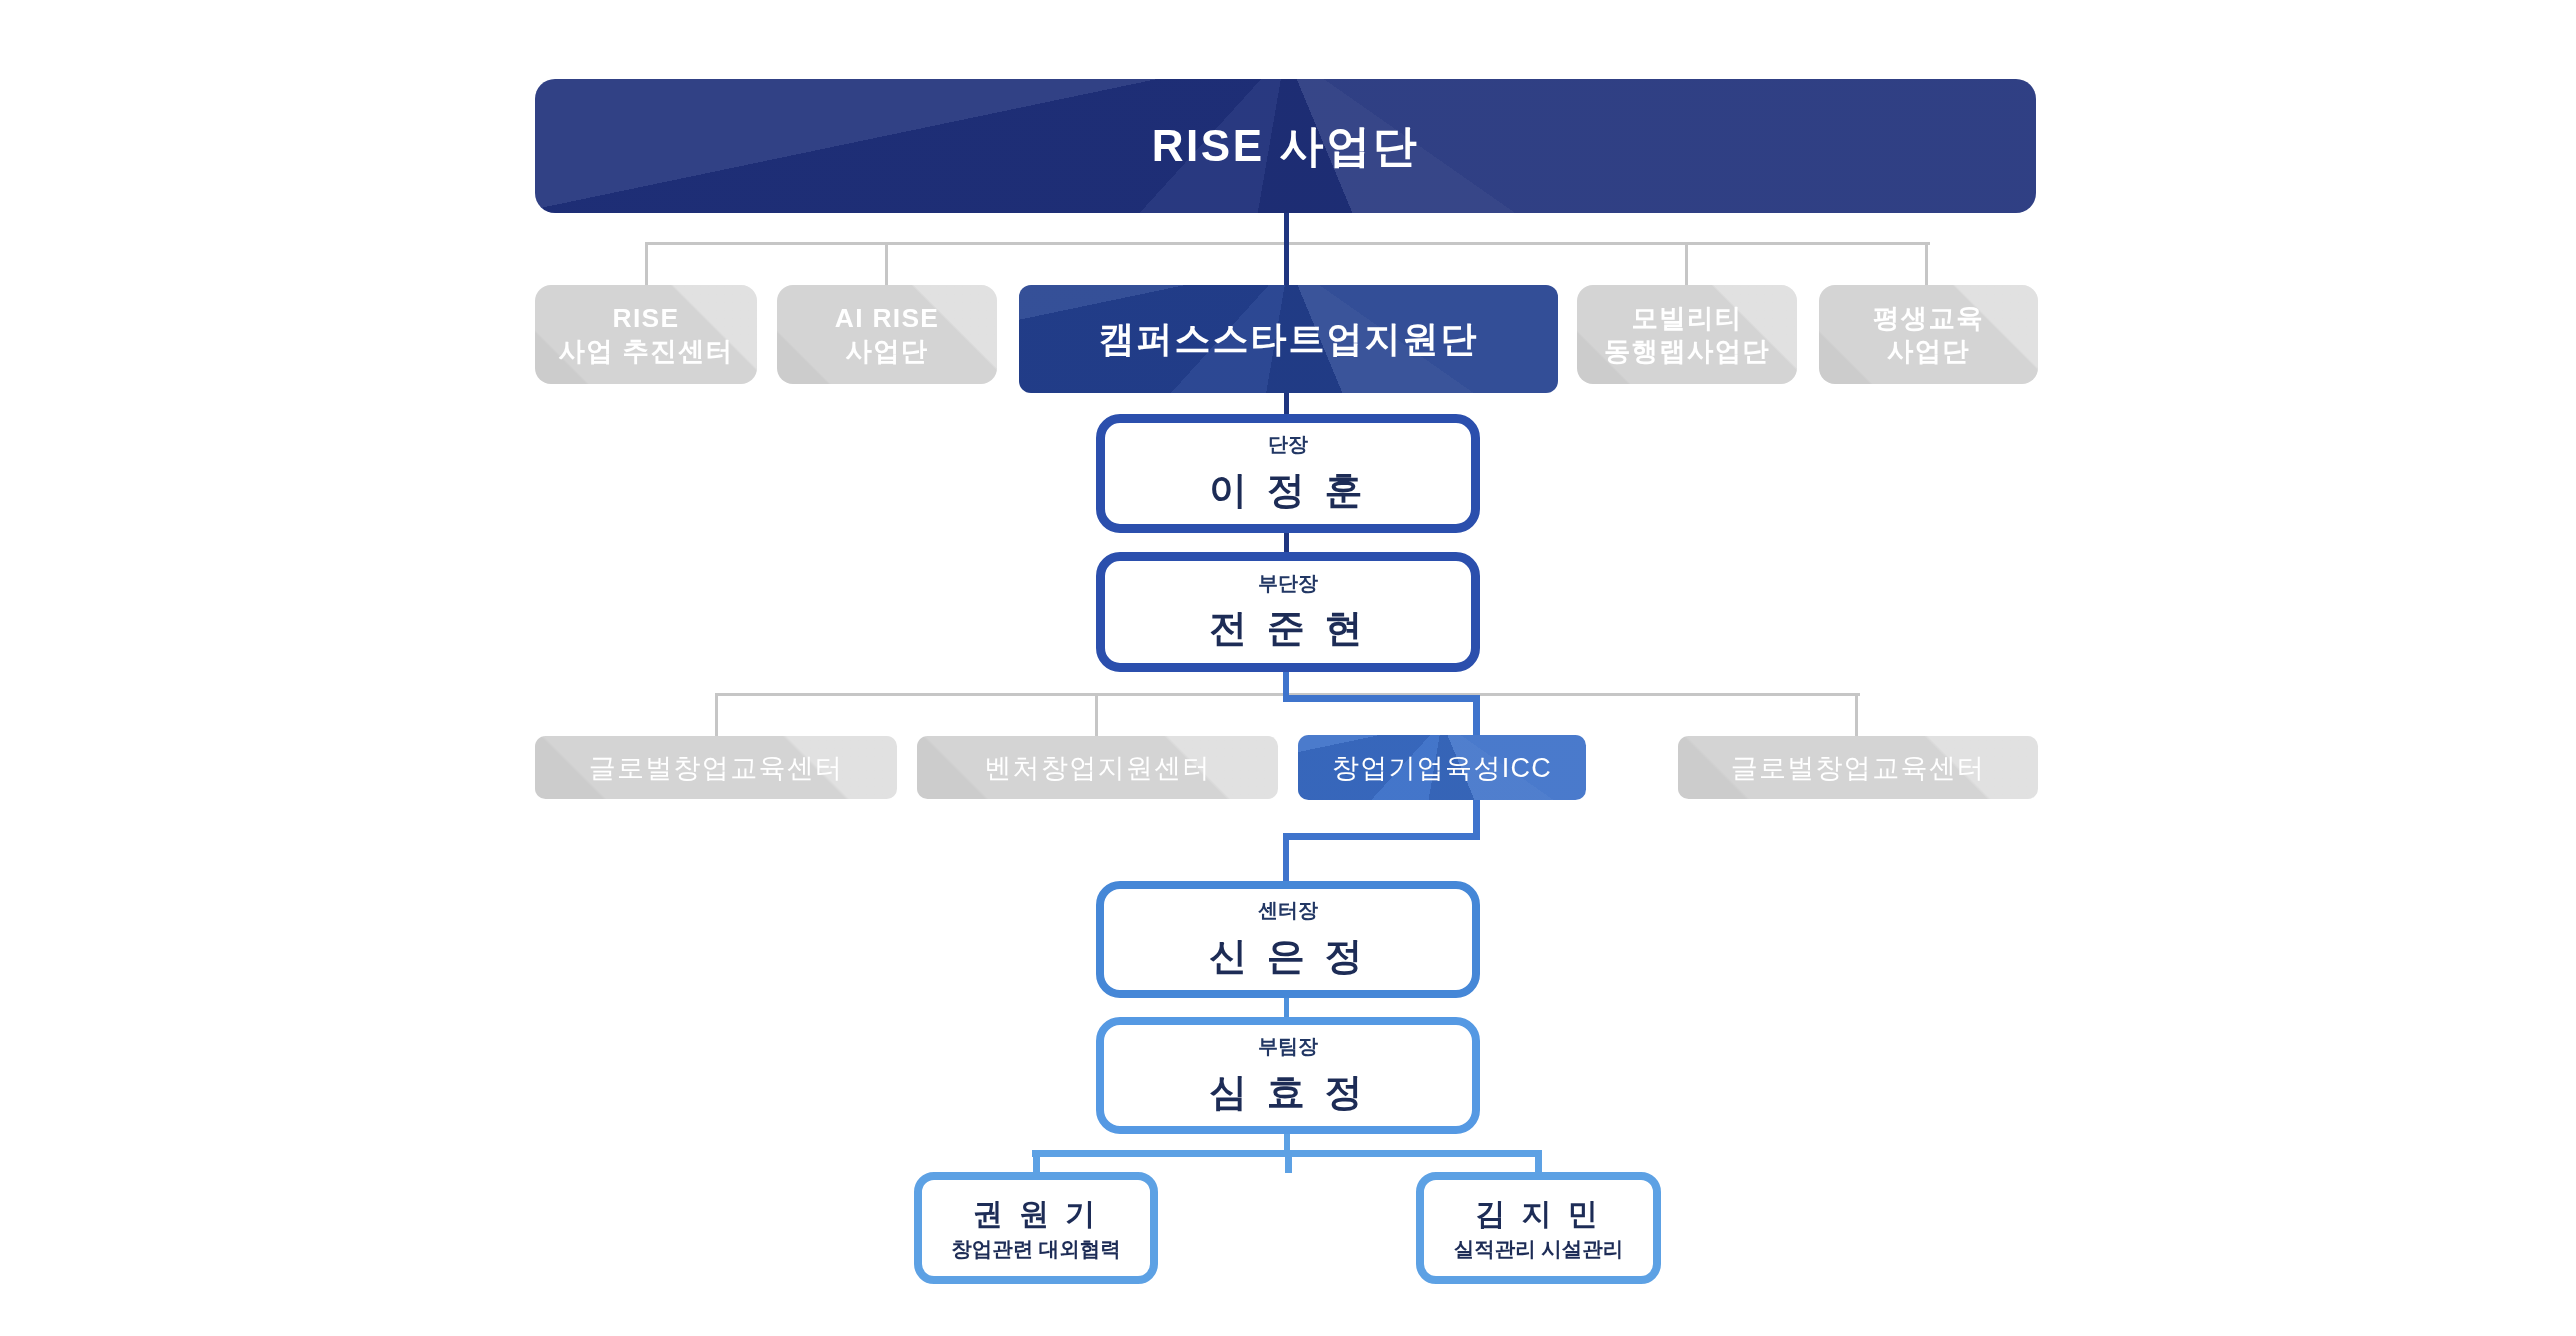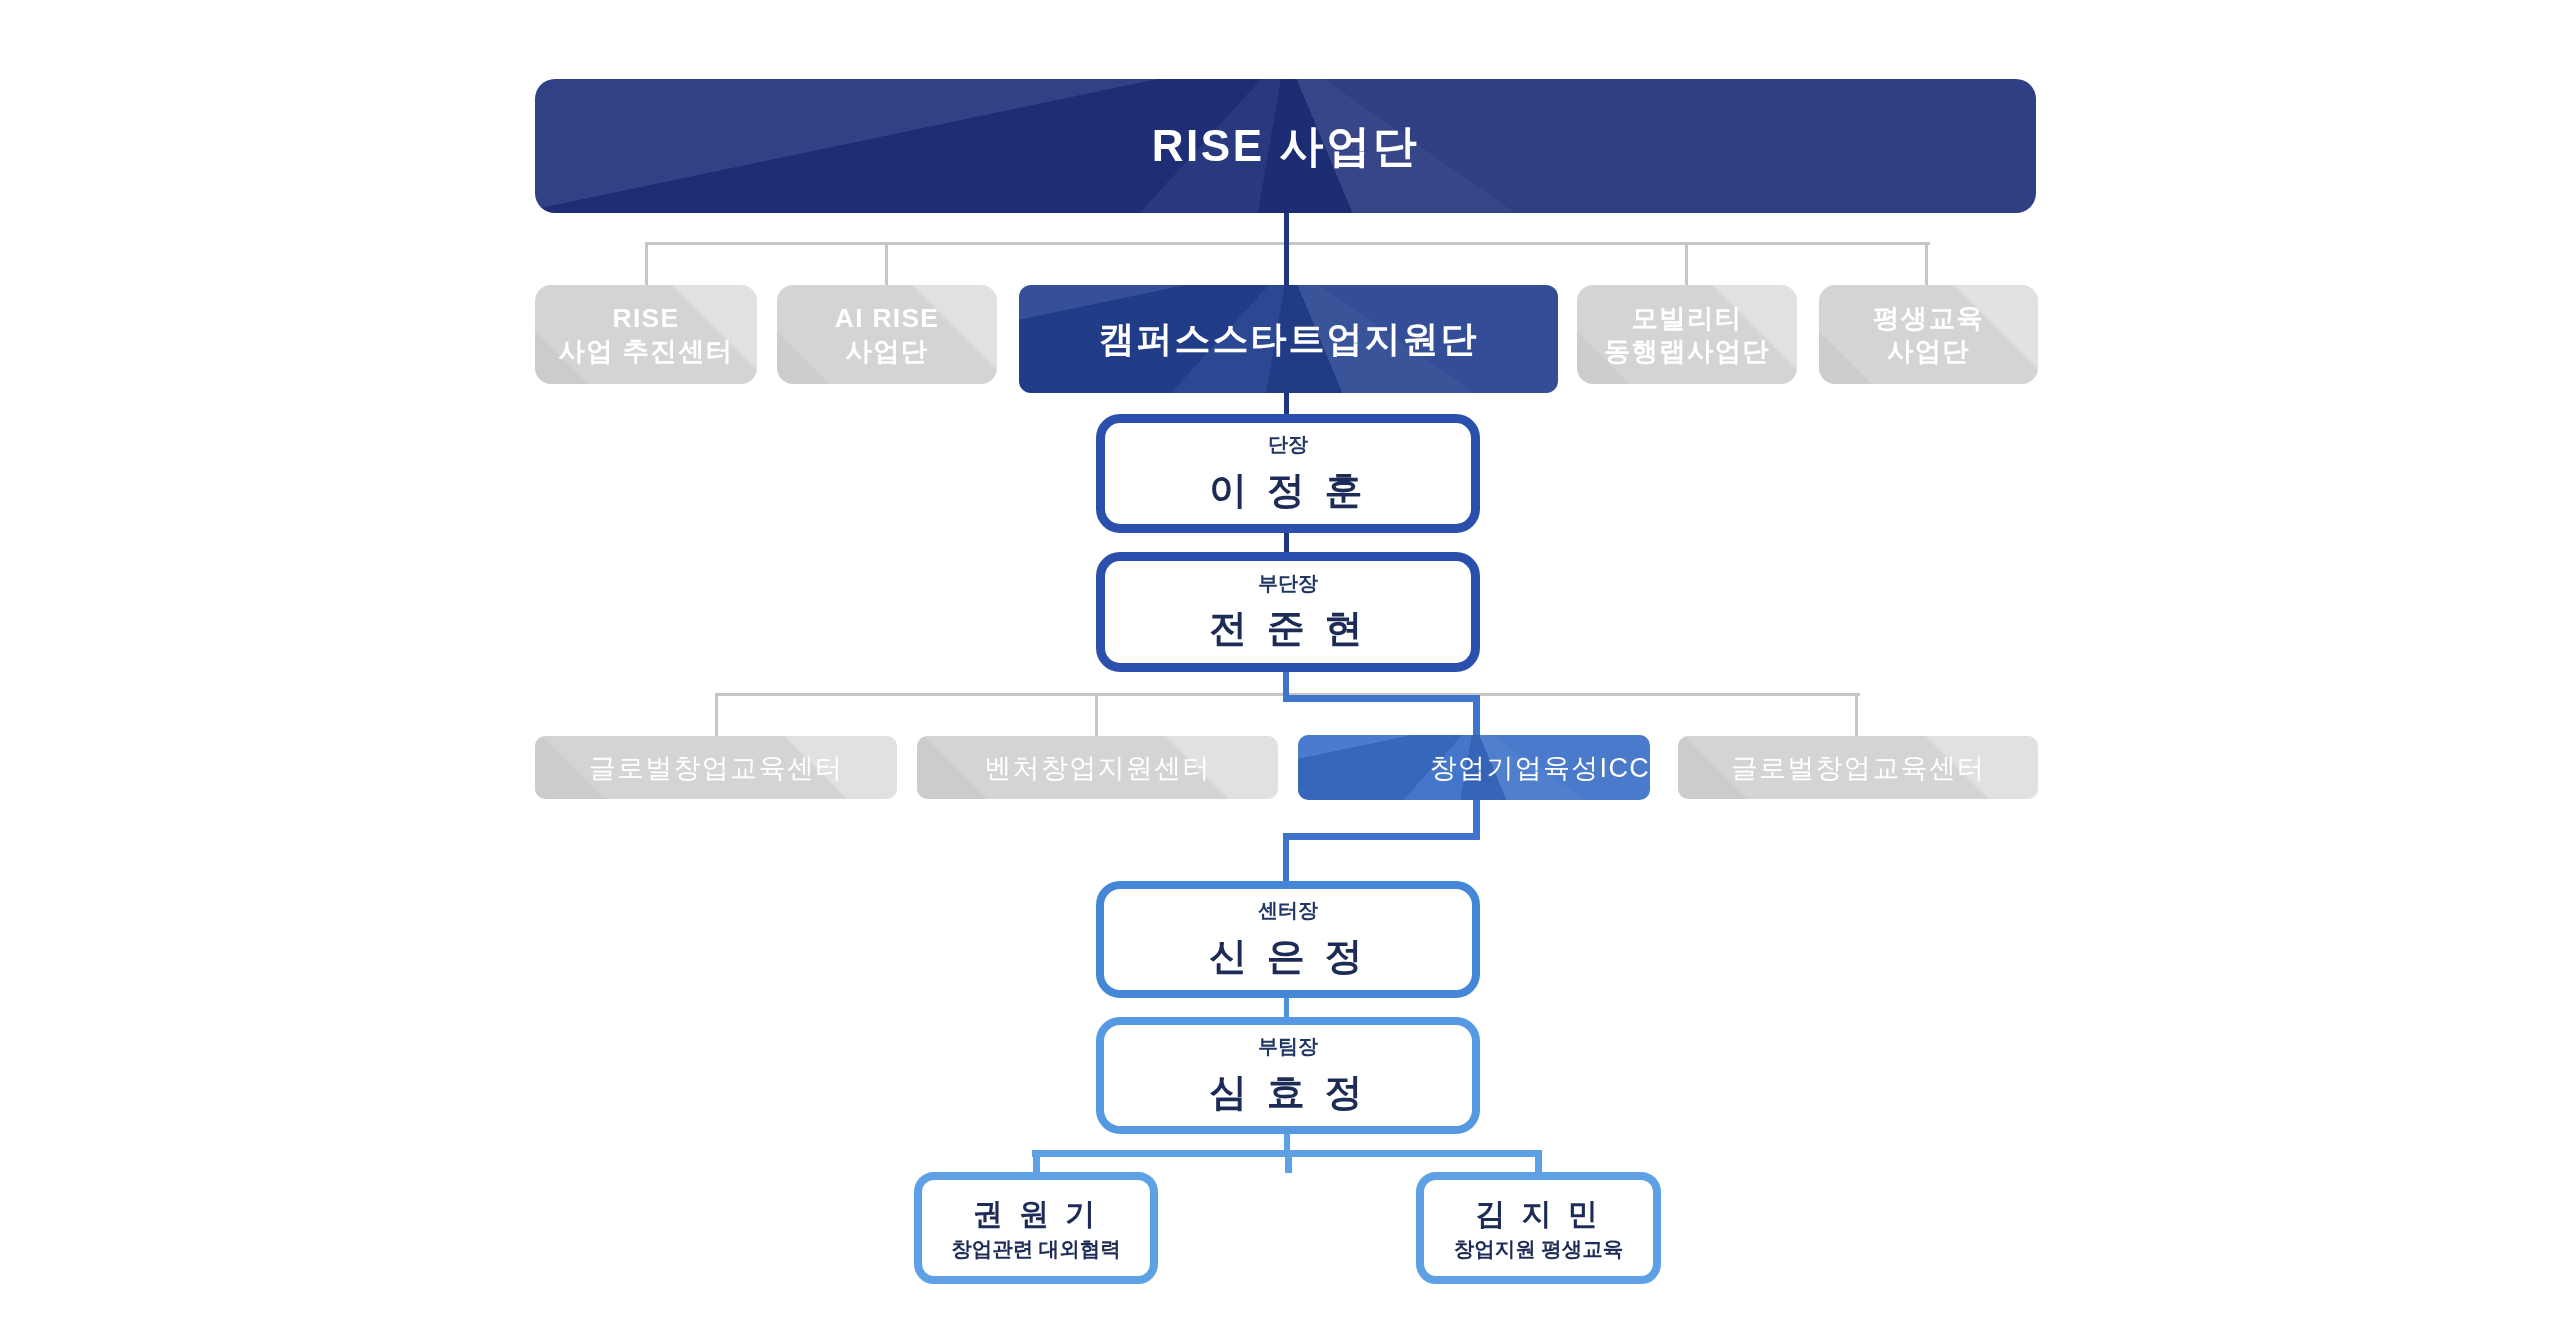--- a/index.html
+++ b/index.html
@@ -132,21 +132,21 @@
     <span class="ltitle">부단장</span>
     <span class="lname">전 준 현</span>
   </div>
 
   <div class="node gbox cbox" style="left:535px;top:736px;width:362px;height:63px">
     <span class="clabel">글로벌창업교육센터</span>
   </div>
   <div class="node gbox cbox" style="left:917px;top:736px;width:361px;height:63px">
     <span class="clabel">벤처창업지원센터</span>
   </div>
-  <div class="node cbox iccbox facet" style="left:1298px;top:735px;width:352px;height:65px;display:flex;align-items:flex-end;justify-content:center;position:absolute;z-index:2;overflow:hidden">
+  <div class="node cbox iccbox facet" style="left:1298px;top:735px;width:288px;height:65px;display:flex;align-items:center;justify-content:center;position:absolute;z-index:2;overflow:hidden">
     <span class="clabel" style="position:relative;z-index:2">창업기업육성ICC</span>
   </div>
   <div class="node gbox cbox" style="left:1678px;top:736px;width:360px;height:63px">
     <span class="clabel">글로벌창업교육센터</span>
   </div>
 
   <div class="node lbox mid" style="left:1096px;top:881px;width:384px;height:117px">
     <span class="ltitle">센터장</span>
     <span class="lname">신 은 정</span>
   </div>
@@ -154,17 +154,17 @@
     <span class="ltitle">부팀장</span>
     <span class="lname">심 효 정</span>
   </div>
 
   <div class="node sbox" style="left:914px;top:1172px;width:244px;height:112px">
     <span class="sname">권 원 기</span>
     <span class="srole">창업관련 대외협력</span>
   </div>
   <div class="node sbox" style="left:1416px;top:1172px;width:245px;height:112px">
     <span class="sname">김 지 민</span>
-    <span class="srole">창업지원 평생교육</span>
+    <span class="srole">실적관리 시설관리</span>
   </div>
 
 </div>
 
 
 </body></html>

